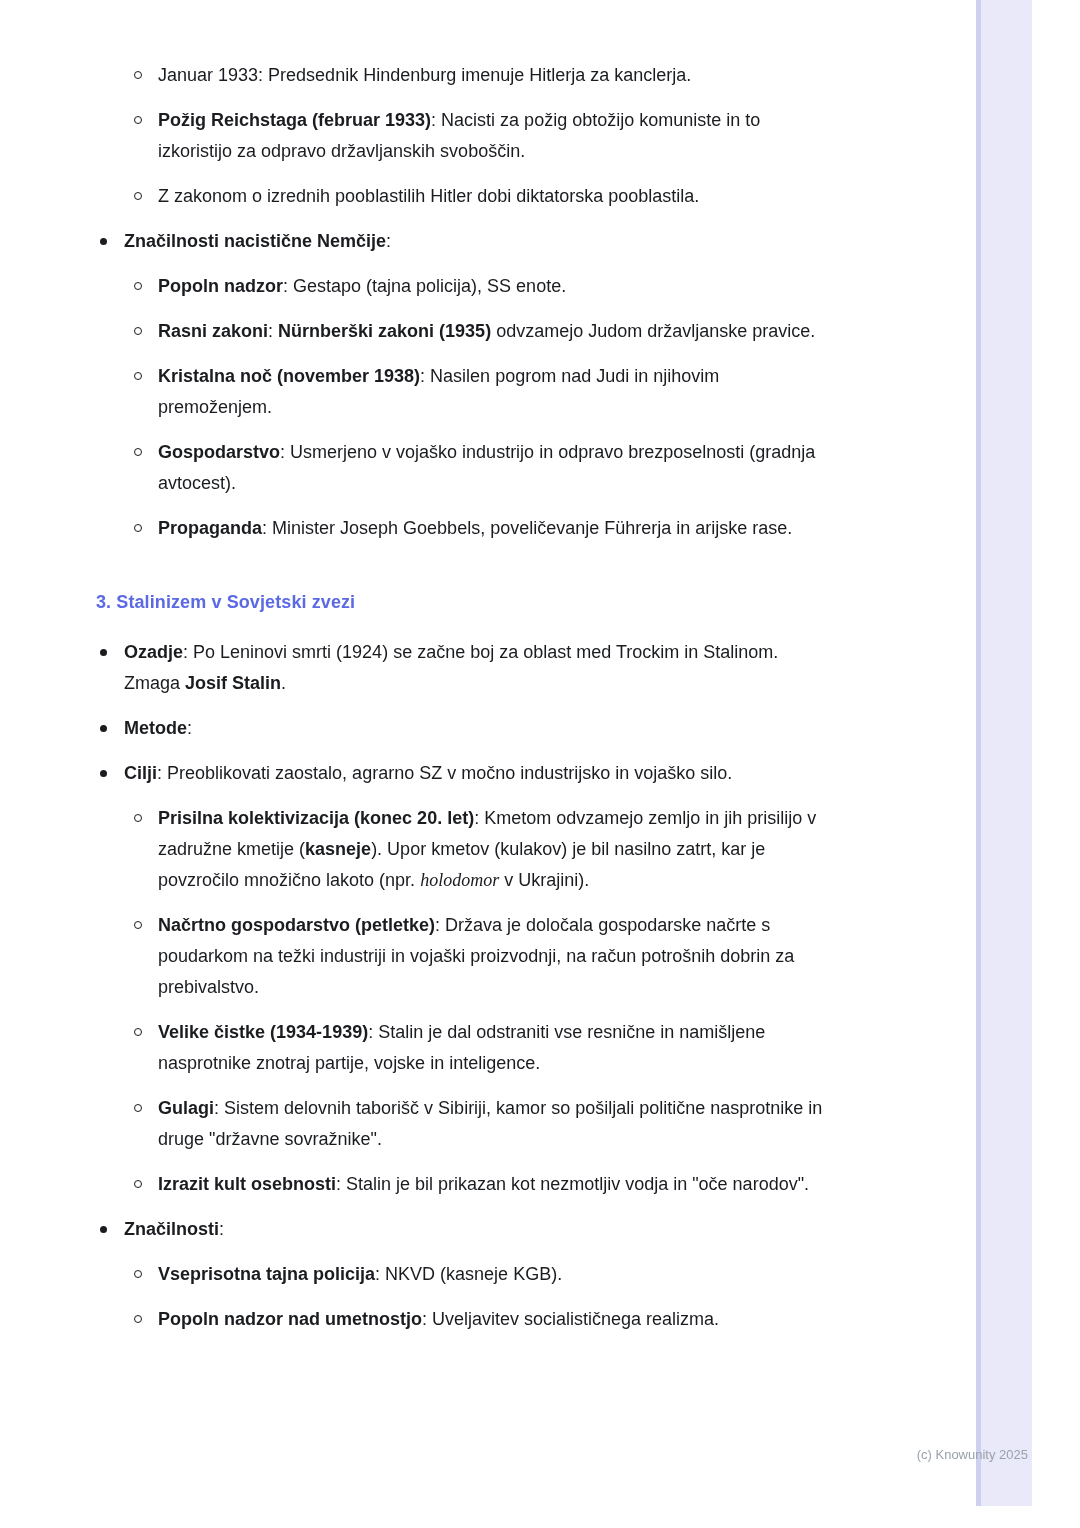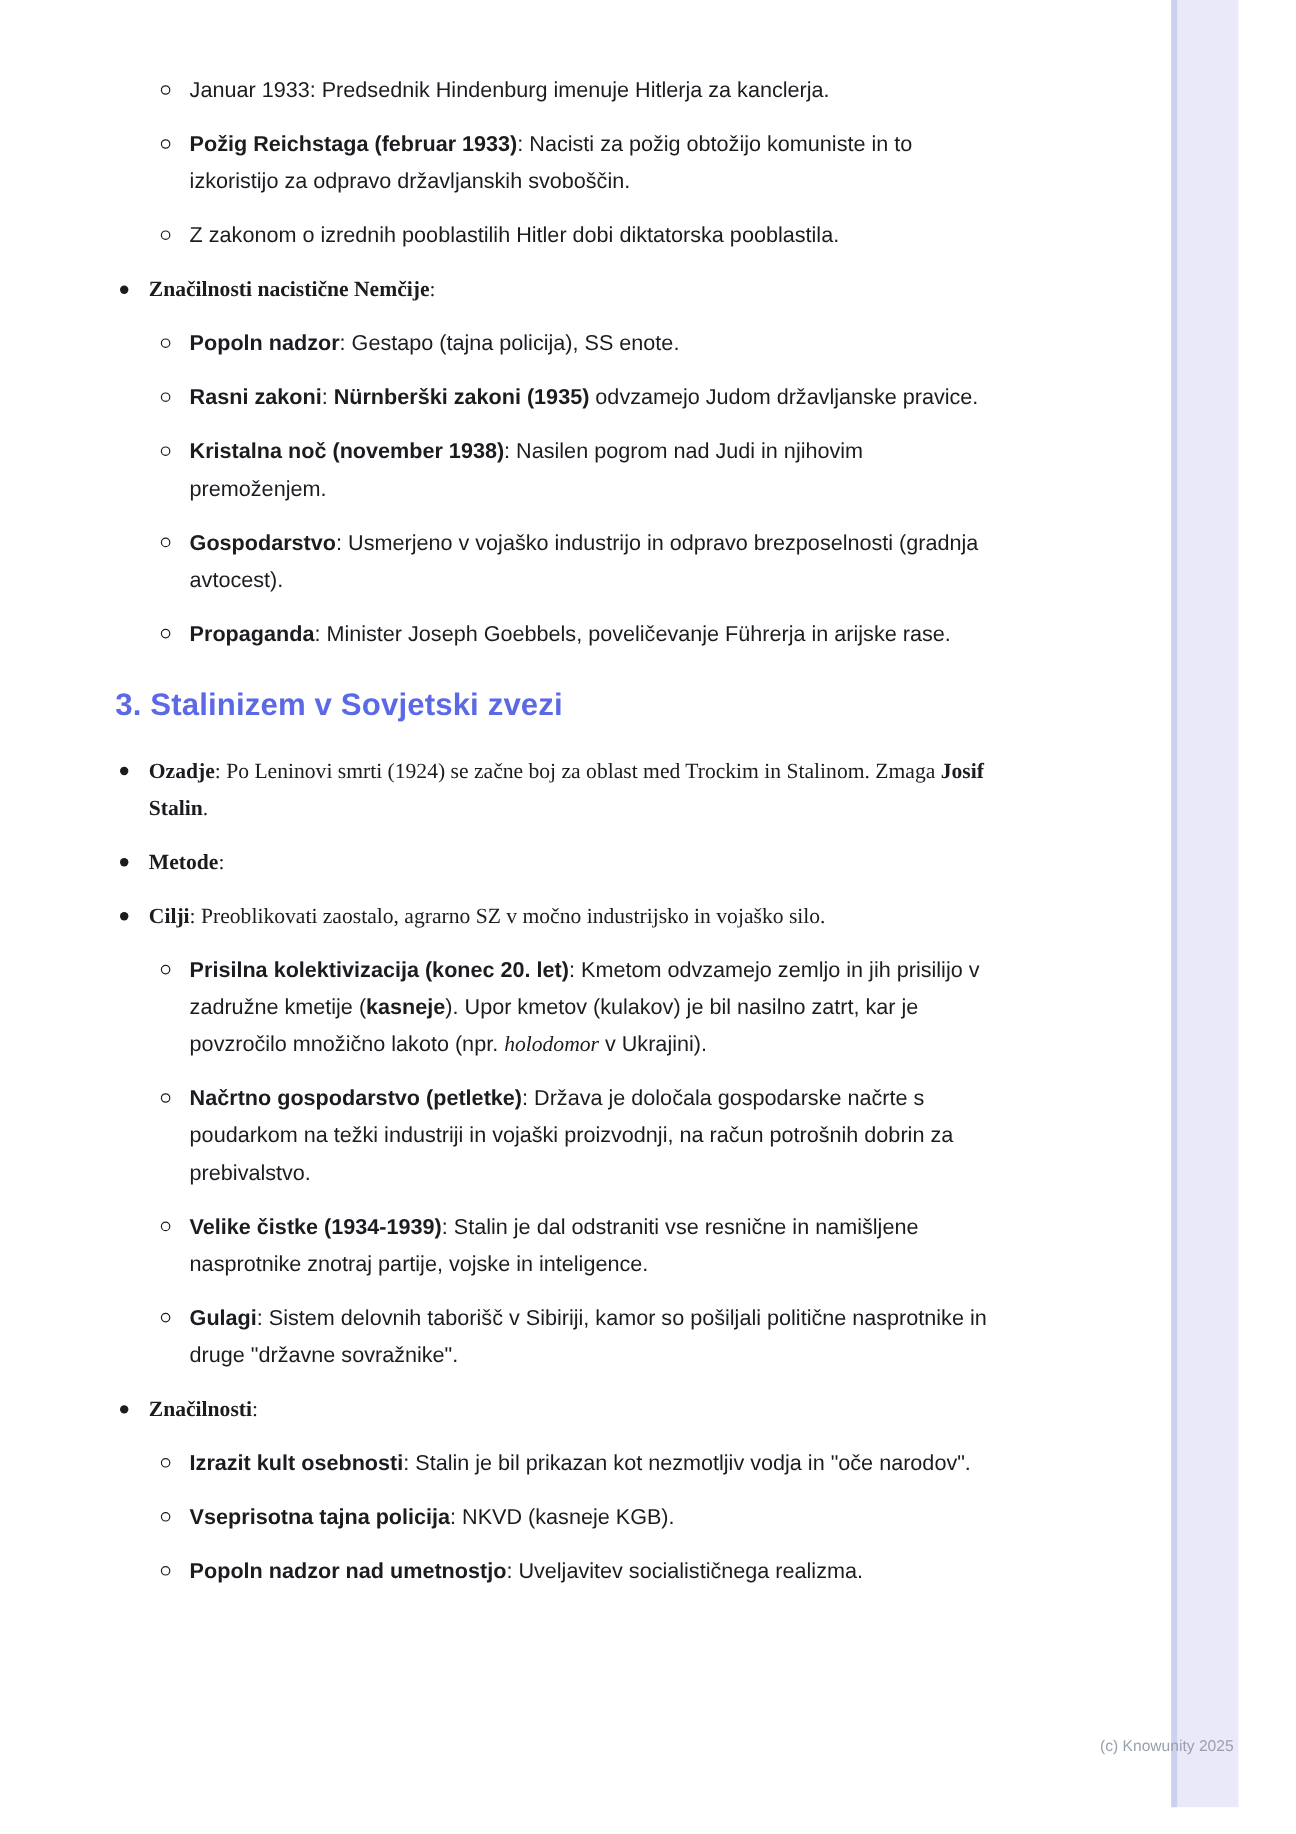--- a/index.html
+++ b/index.html
@@ -33,21 +33,21 @@
 
   ul.doc-list { list-style: none; }
 
   li.item {
     position: relative;
     font-size: 18px;
     line-height: 31px;
     margin-bottom: 14px;
     color: #1a1c20;
   }
-  li.lvl1 { padding-left: 28px; margin-top: 10px; font-family: Liberation Serif, serif; }
+  li.lvl1 { padding-left: 28px; margin-top: 10px; }
   li.lvl2 { margin-left: 37px; padding-left: 25px; }
   ul.doc-list li:first-child { margin-top: 0; }
 
   .marker { position: absolute; display: block; }
   .dot {
     left: 4px; top: 12px;
     width: 7px; height: 7px;
     background: #1a1c20;
     border-radius: 50%;
   }
@@ -57,24 +57,24 @@
     border: 1.6px solid #1a1c20;
     border-radius: 50%;
     background: transparent;
   }
 
   strong { font-weight: 700; }
   em { font-style: italic; font-weight: 400; font-family: Liberation Serif, serif; }
 
   h2.sec-heading {
     color: var(--accent, #5b6ae4);
-    font-size: 26px;
+    font-size: 18px;
     font-weight: 700;
     letter-spacing: 0.1px;
-    margin: 28px 0 24px 0;
+    margin: 48px 0 24px 0;
   }
 
   .footer {
     position: absolute;
     right: 52px;
     bottom: 66px;
     font-size: 13px;
     color: #9aa1ab;
     z-index: 5;
   }
@@ -97,21 +97,21 @@
       </ul>
       <h2 class="sec-heading">3. Stalinizem v Sovjetski zvezi</h2>
       <ul class="doc-list">
         <li class="item lvl1"><span class="marker dot"></span><span class="txt"><strong>Ozadje</strong><span>: Po Leninovi smrti (1924) se začne boj za oblast med Trockim in Stalinom. Zmaga </span><strong>Josif Stalin</strong><span>.</span></span></li>
         <li class="item lvl1"><span class="marker dot"></span><span class="txt"><strong>Metode</strong><span>:</span></span></li>
         <li class="item lvl1"><span class="marker dot"></span><span class="txt"><strong>Cilji</strong><span>: Preoblikovati zaostalo, agrarno SZ v močno industrijsko in vojaško silo.</span></span></li>
         <li class="item lvl2"><span class="marker circle"></span><span class="txt"><strong>Prisilna kolektivizacija (konec 20. let)</strong><span>: Kmetom odvzamejo zemljo in jih prisilijo v zadružne kmetije (</span><strong>kasneje</strong><span>). Upor kmetov (kulakov) je bil nasilno zatrt, kar je povzročilo množično lakoto (npr. </span><em>holodomor</em><span> v Ukrajini).</span></span></li>
         <li class="item lvl2"><span class="marker circle"></span><span class="txt"><strong>Načrtno gospodarstvo (petletke)</strong><span>: Država je določala gospodarske načrte s poudarkom na težki industriji in vojaški proizvodnji, na račun potrošnih dobrin za prebivalstvo.</span></span></li>
         <li class="item lvl2"><span class="marker circle"></span><span class="txt"><strong>Velike čistke (1934-1939)</strong><span>: Stalin je dal odstraniti vse resnične in namišljene nasprotnike znotraj partije, vojske in inteligence.</span></span></li>
         <li class="item lvl2"><span class="marker circle"></span><span class="txt"><strong>Gulagi</strong><span>: Sistem delovnih taborišč v Sibiriji, kamor so pošiljali politične nasprotnike in druge "državne sovražnike".</span></span></li>
+        <li class="item lvl2"><span class="marker circle"></span><span class="txt"><strong>Izrazit kult osebnosti</strong><span>: Stalin je bil prikazan kot nezmotljiv vodja in "oče narodov".</span></span></li>
         <li class="item lvl1"><span class="marker dot"></span><span class="txt"><strong>Značilnosti</strong><span>:</span></span></li>
-        <li class="item lvl2"><span class="marker circle"></span><span class="txt"><strong>Izrazit kult osebnosti</strong><span>: Stalin je bil prikazan kot nezmotljiv vodja in "oče narodov".</span></span></li>
         <li class="item lvl2"><span class="marker circle"></span><span class="txt"><strong>Vseprisotna tajna policija</strong><span>: NKVD (kasneje KGB).</span></span></li>
         <li class="item lvl2"><span class="marker circle"></span><span class="txt"><strong>Popoln nadzor nad umetnostjo</strong><span>: Uveljavitev socialističnega realizma.</span></span></li>
       </ul>
     </main>
   <div class="edge-strip"></div>
   <div class="footer">(c) Knowunity 2025</div>
 </div>
 
 </body></html>

